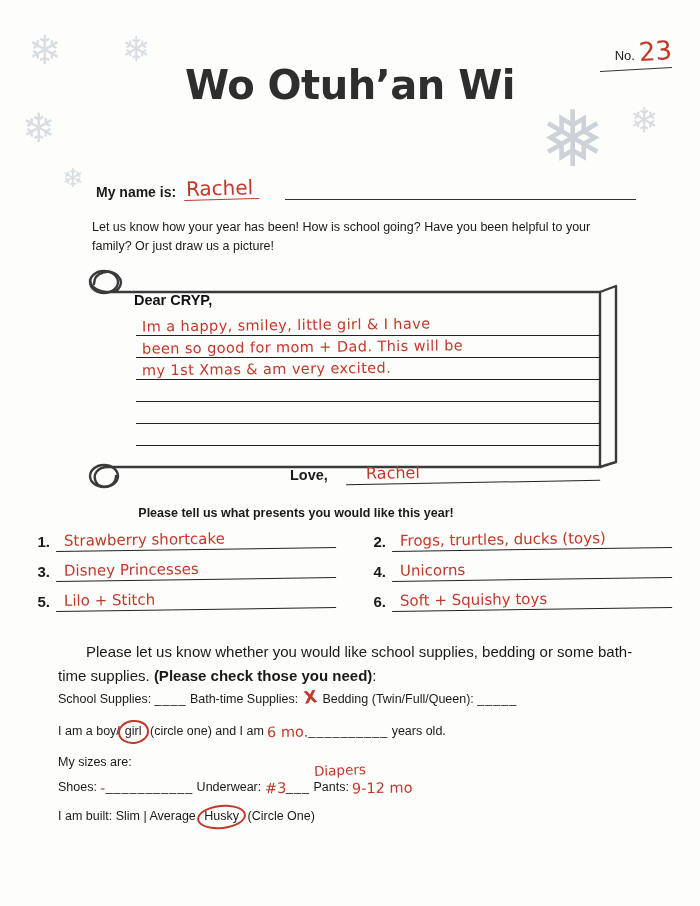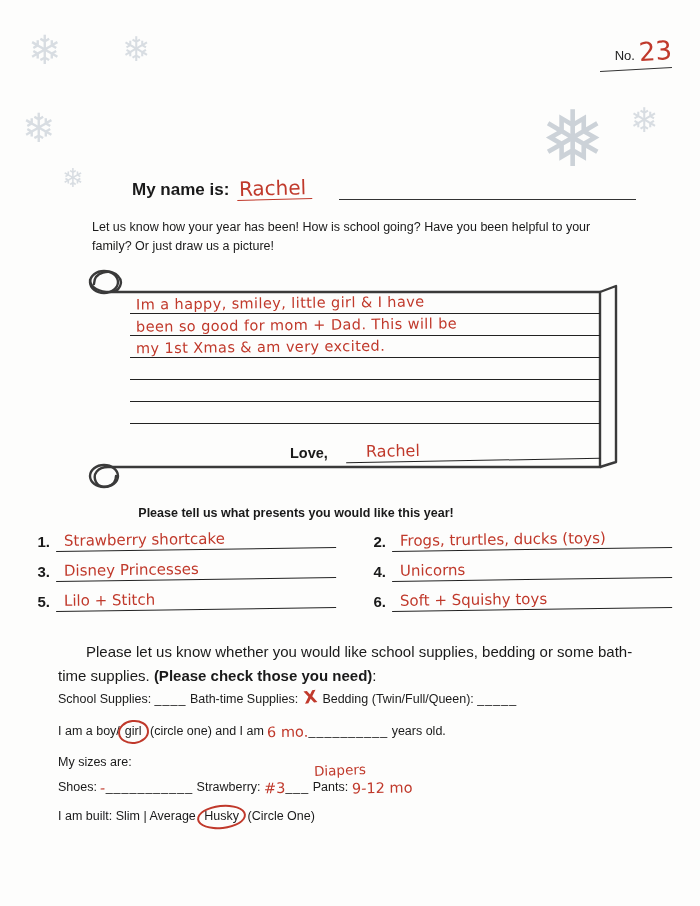--- a/index.html
+++ b/index.html
@@ -79,25 +79,24 @@
   
   .name-row {
     position: absolute;
     left: 96px;
     top: 178px;
     width: 540px;
     display: flex;
     align-items: flex-end;
   }
   .name-label {
-    font-size: 17px;
+    font-size: 14px;
     font-weight: bold;
     color: #1a1a1a;
     white-space: nowrap;
-    margin-left: 36px;
   }
   .name-value {
     font-family: "DejaVu Sans", sans-serif;
     color: #c0392b;
     font-size: 20px;
     margin-left: 8px;
     border-bottom: 1.5px solid #c0392b;
     padding: 0 6px 1px 2px;
     transform: rotate(-1.5deg);
     line-height: 1;
@@ -140,20 +139,21 @@
     font-weight: bold;
     color: #111;
     margin-bottom: 6px;
     margin-left: 4px;
   }
   .lines { position: relative; }
   .line {
     border-bottom: 1.4px solid #222;
     height: 21px;
     position: relative;
+    margin-left: 6px;
   }
   .hand {
     position: absolute;
     left: 6px;
     bottom: 2px;
     font-family: "DejaVu Sans", sans-serif;
     color: #c0392b;
     font-size: 14.5px;
     white-space: nowrap;
     letter-spacing: .4px;
@@ -298,40 +298,42 @@
   <div class="snow s5">❅</div>
   <div class="snow s6">❄</div>
 
   <div class="no-box">
     <span class="no-label">No.</span>
     <span class="no-value">23</span>
   </div>
   <div class="no-line"></div>
 
   <div class="title">
+    <div>Wo Otuh’an Wi</div>
   </div>
 
   <div class="name-row">
     <span class="name-label">My name is:</span>
     <span class="name-value">Rachel</span>
     <span class="name-blank"></span>
   </div>
 
   <div class="prompt">Let us know how your year has been! How is school going? Have you been helpful to your family? Or just draw us a picture!</div>
 
   <div class="scroll-wrap">
     <svg width="580" height="232" viewBox="0 0 580 232">
       <path d="M34 22 C34 10, 50 6, 58 14 C64 20, 60 30, 50 30 L540 30 L540 205 L48 205 C38 205, 32 212, 36 220 C40 228, 56 226, 56 214" fill="none" stroke="#3a3a3a" stroke-width="2.4" stroke-linecap="round"></path>
       <path d="M50 30 C40 30, 30 26, 30 18" fill="none" stroke="#3a3a3a" stroke-width="2.4" stroke-linecap="round"></path>
       <ellipse cx="44" cy="20" rx="14" ry="11" fill="none" stroke="#3a3a3a" stroke-width="2.4"></ellipse>
       <ellipse cx="44" cy="214" rx="14" ry="11" fill="none" stroke="#3a3a3a" stroke-width="2.4"></ellipse>
       <path d="M540 30 L556 24 L556 200 L540 205" fill="none" stroke="#3a3a3a" stroke-width="2.4" stroke-linejoin="round"></path>
     </svg>
 
     <div class="letter">
+      <div class="dear">Dear CRYP,</div>
       <div class="lines">
         <div class="line">
             <span class="hand">Im a happy, smiley, little girl &amp; I have</span>
           </div>
         <div class="line">
             <span class="hand">been so good for mom + Dad. This will be</span>
           </div>
         <div class="line">
             <span class="hand">my 1st Xmas &amp; am very excited.</span>
           </div>
@@ -401,21 +403,21 @@
       <span>(circle one) and I am</span>
       <span class="hand-inline">6 mo.</span><span class="blank">__________</span>
       <span>years old.</span>
     </div>
 
     <div class="sizes-title">My sizes are:</div>
 
     <div class="size-row">
       <span>Shoes:</span>
       <span class="hand-inline">-</span><span class="blank">___________</span>
-      <span>Strawberry:</span>
+      <span>Underwear:</span>
       <span class="diaper-note">Diapers</span>
       <span class="hand-inline">#3</span><span class="blank">___</span>
       <span>Pants:</span>
       <span class="hand-inline">9-12 mo</span>
     </div>
 
 
     <div class="size-row">
       <span>I am built: Slim | Average</span>
       <span class="circled">Husky</span>

